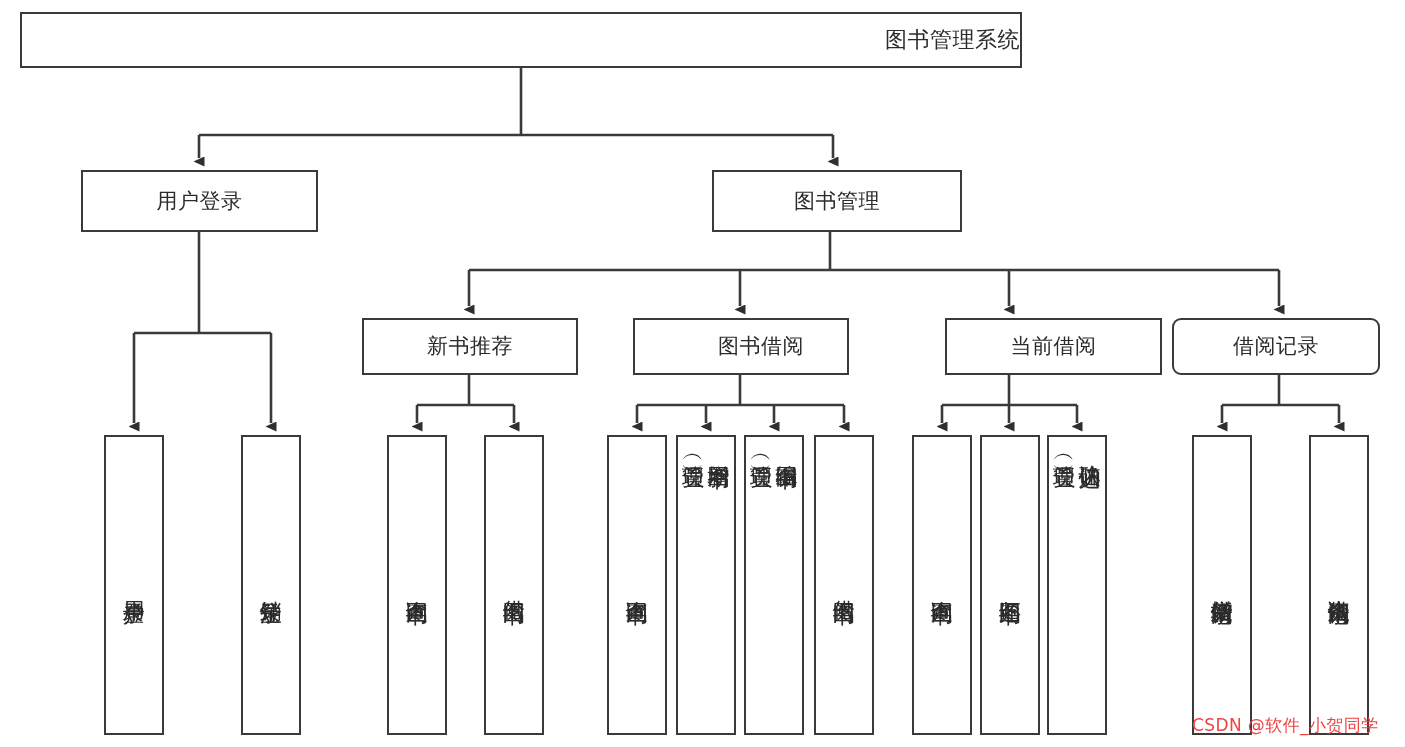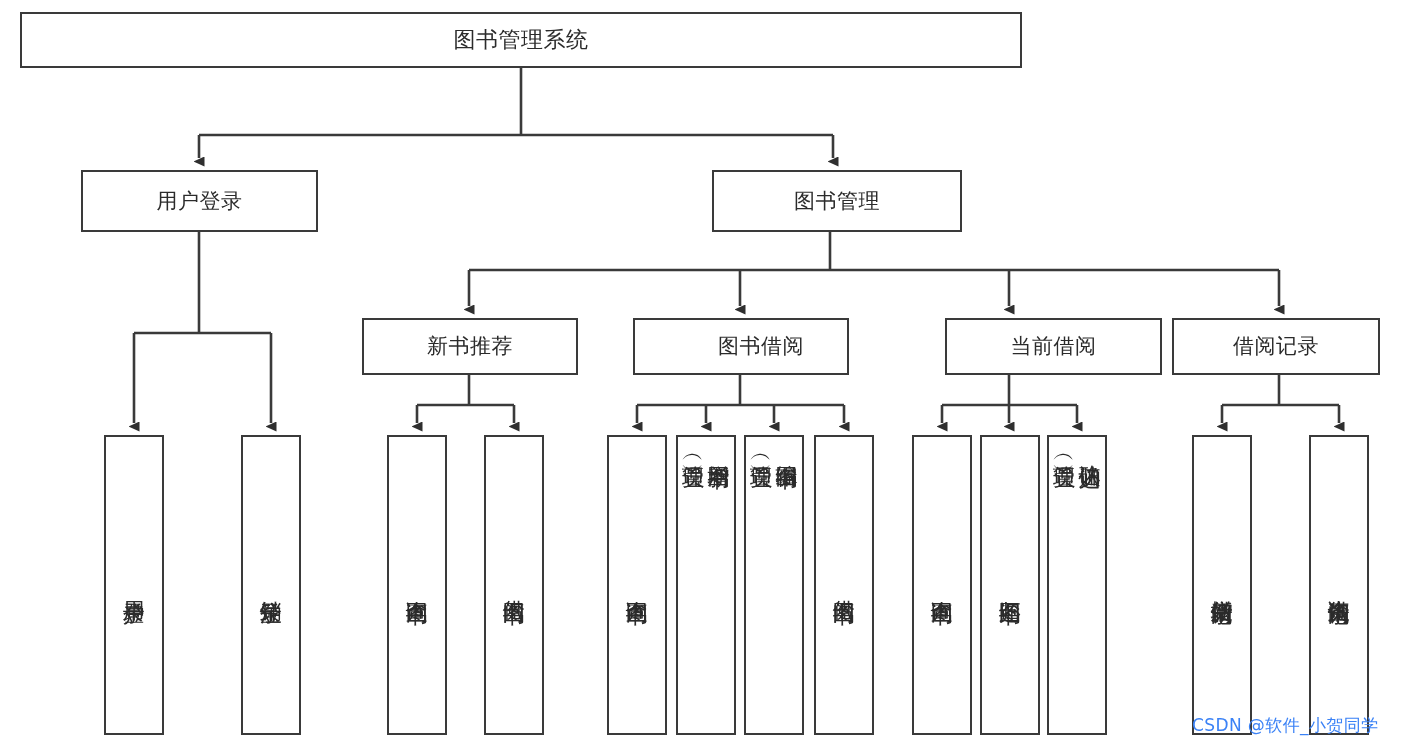--- a/index.html
+++ b/index.html
@@ -37,21 +37,21 @@
     letter-spacing:1px;
     white-space:pre-line;
     text-align:left;
   }
   .leaf.center{align-items:center;padding-top:0;}
   #watermark{
     position:absolute;
     left:1192px;
     top:714px;
     font-size:17px;
-    color:#3b82f6;
+    color:#ef4444;
     white-space:nowrap;
     letter-spacing:0.4px;
     pointer-events:none;
   }
 </style>
 </head>
 <body>
 
 <div id="stage">
 
@@ -98,41 +98,41 @@
       <path d="M1009,405 L1009,423" marker-end="url(#arrow)"></path>
       <path d="M1077,405 L1077,423" marker-end="url(#arrow)"></path>
 
       <path d="M1279,375 L1279,405"></path>
       <path d="M1222,405 L1339,405"></path>
       <path d="M1222,405 L1222,423" marker-end="url(#arrow)"></path>
       <path d="M1339,405 L1339,423" marker-end="url(#arrow)"></path>
     </g>
   </svg>
 
-  <div class="node root" style="left:20px;top:12px;width:1002px;height:56px;">
+  <div class="node root" style="left:20px;top:12px;width:1002px;height:56px;justify-content:flex-end;">
     <span class="lbl">图书管理系统</span>
   </div>
 
   <div class="node lvl2" style="left:81px;top:170px;width:237px;height:62px;">
     <span class="lbl">用户登录</span>
   </div>
   <div class="node lvl2" style="left:712px;top:170px;width:250px;height:62px;">
     <span class="lbl">图书管理</span>
   </div>
 
   <div class="node lvl2" style="left:362px;top:318px;width:216px;height:57px;">
     <span class="lbl">新书推荐</span>
   </div>
   <div class="node lvl2" style="left:633px;top:318px;width:216px;height:57px;padding-left:40px;">
     <span class="lbl">图书借阅</span>
   </div>
   <div class="node lvl2" style="left:945px;top:318px;width:217px;height:57px;">
     <span class="lbl">当前借阅</span>
   </div>
-  <div class="node lvl2" style="left:1172px;top:318px;width:208px;height:57px;">
+  <div class="node lvl2" style="left:1172px;top:318px;width:208px;height:57px;border-radius:9px;">
     <span class="lbl">借阅记录</span>
   </div>
 
   <div class="node leaf center" style="left:104px;top:435px;width:60px;height:300px;">
     <span class="lbl">用户登录</span>
   </div>
   <div class="node leaf center" style="left:241px;top:435px;width:60px;height:300px;">
     <span class="lbl">注销登录</span>
   </div>
 

